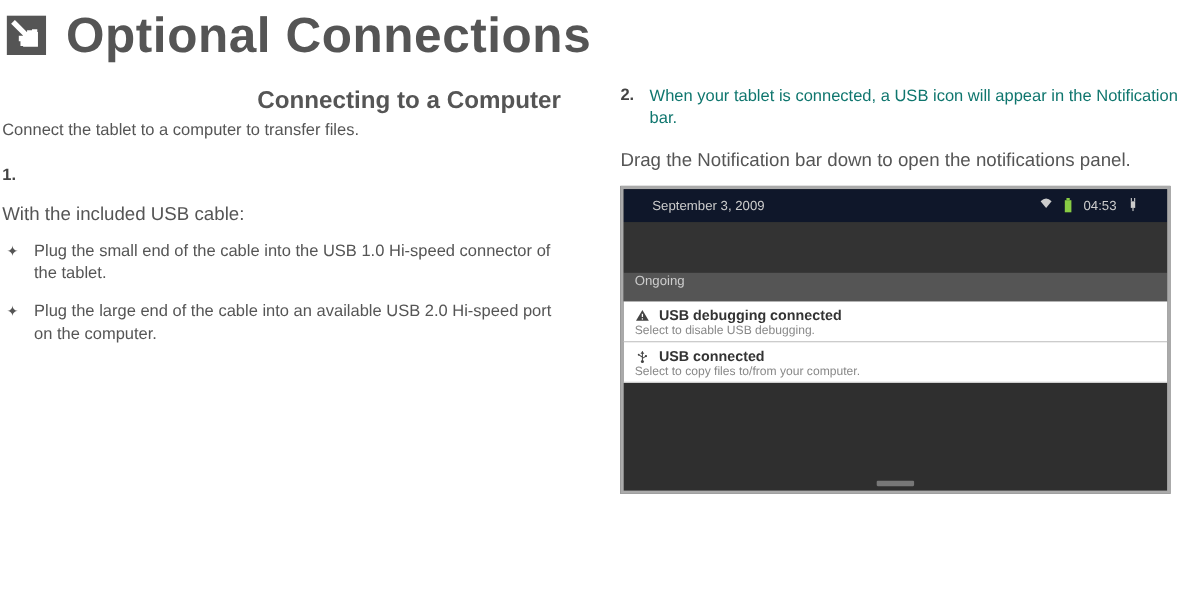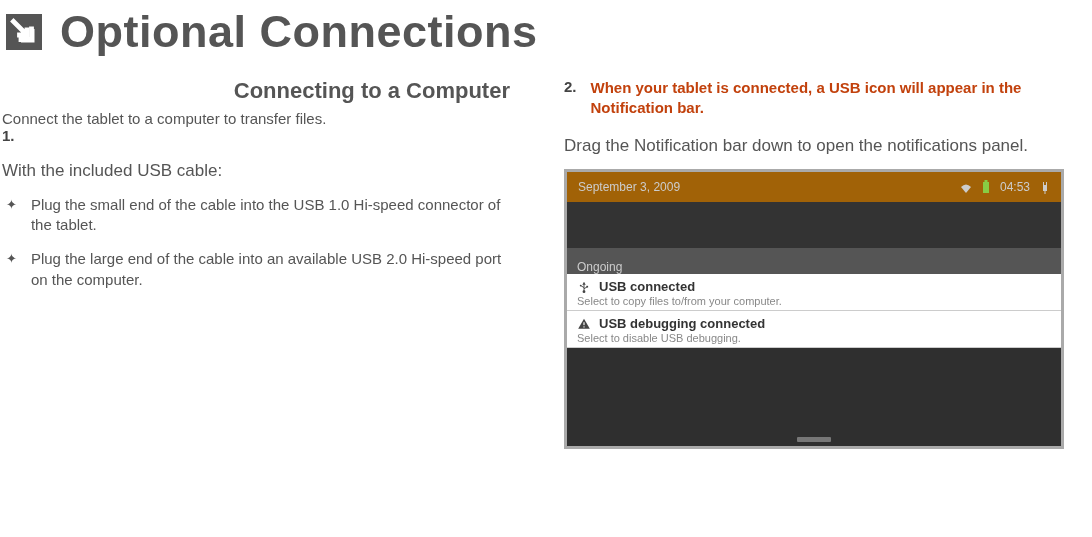--- a/index.html
+++ b/index.html
@@ -27,49 +27,49 @@
     .columns { display: flex; gap: 54px; }
     .col { flex: 1; }
     .subheading {
       font-size: 22px;
       font-weight: 700;
       color: #555;
       margin-bottom: 6px;
       font-family: "Century Gothic", "Avant Garde", Arial, sans-serif;
       text-align: right;
     }
-    .intro-line { font-size: 15px; margin-bottom: 0; color: #555; }
+    .intro-line { font-size: 15px; margin-bottom: 24px; color: #555; }
     .step-row { display: flex; gap: 14px; margin-bottom: 16px; }
     .step-num { font-weight: 700; font-size: 15px; flex-shrink: 0; color: #444; }
-    .step-text { font-weight: 700; font-size: 15px; color: #c2410c; line-height: 1.35; }
+    .step-text { font-weight: 400; font-size: 15px; color: #0f766e; line-height: 1.35; }
     .detail-line { font-size: 17px; margin-bottom: 12px; color: #555; line-height: 1.35; }
     .bullet-row { display: flex; gap: 14px; margin-bottom: 14px; padding-left: 4px; }
     .bullet-sym { font-size: 13px; flex-shrink: 0; color: #555; padding-top: 2px;}
     .bullet-text { font-size: 15px; color: #555; line-height: 1.35; }
 
     
     .screenshot {
       width: 500px; height: 280px;
       border: 3px solid #aaa;
       background: #2f2f2f;
       color: #ddd;
       font-family: Arial, sans-serif;
       position: relative;
       filter: blur(0.3px);
     }
     .status-bar {
-      height: 30px; background: #a16207;
+      height: 30px; background: #0f172a;
       display: flex; align-items: center; justify-content: space-between;
-      padding: 0 11px; font-size: 12px; color: #ccc;
-    }
-    .status-right { display: flex; align-items: flex-end; gap: 10px; }
+      padding: 0 26px; font-size: 12px; color: #ccc;
+    }
+    .status-right { display: flex; align-items: flex-start; gap: 10px; }
     .blank-strip { height: 46px; background: #333; }
     .ongoing-bar {
       height: 26px; background: #555;
-      display: flex; align-items: flex-end; padding: 0 10px;
+      display: flex; align-items: flex-start; padding: 0 10px;
       font-size: 12px; color: #ccc;
     }
     .notif-item {
       background: #fff; color: #333;
       padding: 5px 10px 3px 10px;
       border-bottom: 1px solid #ccc;
     }
     .notif-title-row { display: flex; align-items: center; gap: 8px; }
     .notif-icon {
       width: 14px; height: 14px;
@@ -159,43 +159,43 @@
         </span>
       </div>
       <div class="blank-strip"></div>
       <div class="ongoing-bar">
         <span>Ongoing</span>
       </div>
       <div class="notif-item">
         <div class="notif-title-row">
           <span class="notif-icon">
             <svg viewBox="0 0 24 24">
+                <path d="M12 3 L22 20 L2 20 Z" fill="#444"></path>
+                <rect x="11" y="9" width="2" height="5" fill="#fff"></rect>
+                <rect x="11" y="16" width="2" height="2" fill="#fff"></rect>
+              </svg>
+          </span>
+          <span class="notif-title">USB debugging connected</span>
+        </div>
+        <div class="notif-sub">Select to disable USB debugging.</div>
+      </div>
+      <div class="notif-item">
+        <div class="notif-title-row">
+          <span class="notif-icon">
+            <svg viewBox="0 0 24 24">
                 <circle cx="12" cy="20" r="2.4" fill="#444"></circle>
                 <line x1="12" y1="20" x2="12" y2="4" stroke="#444" stroke-width="1.6"></line>
                 <path d="M12 4 L9 8 L15 8 Z" fill="#444"></path>
                 <path d="M12 13 L7 10" stroke="#444" stroke-width="1.6"></path>
                 <circle cx="6.3" cy="9.5" r="1.5" fill="#444"></circle>
                 <path d="M12 15 L17 12" stroke="#444" stroke-width="1.6"></path>
                 <rect x="16" y="10" width="3" height="3" fill="#444"></rect>
               </svg>
           </span>
           <span class="notif-title">USB connected</span>
         </div>
         <div class="notif-sub">Select to copy files to/from your computer.</div>
       </div>
-      <div class="notif-item">
-        <div class="notif-title-row">
-          <span class="notif-icon">
-            <svg viewBox="0 0 24 24">
-                <path d="M12 3 L22 20 L2 20 Z" fill="#444"></path>
-                <rect x="11" y="9" width="2" height="5" fill="#fff"></rect>
-                <rect x="11" y="16" width="2" height="2" fill="#fff"></rect>
-              </svg>
-          </span>
-          <span class="notif-title">USB debugging connected</span>
-        </div>
-        <div class="notif-sub">Select to disable USB debugging.</div>
-      </div>
       <div class="remaining"></div>
       <div class="handle"></div>
     </div>
   </div>
 </div>
 
 </body></html>

